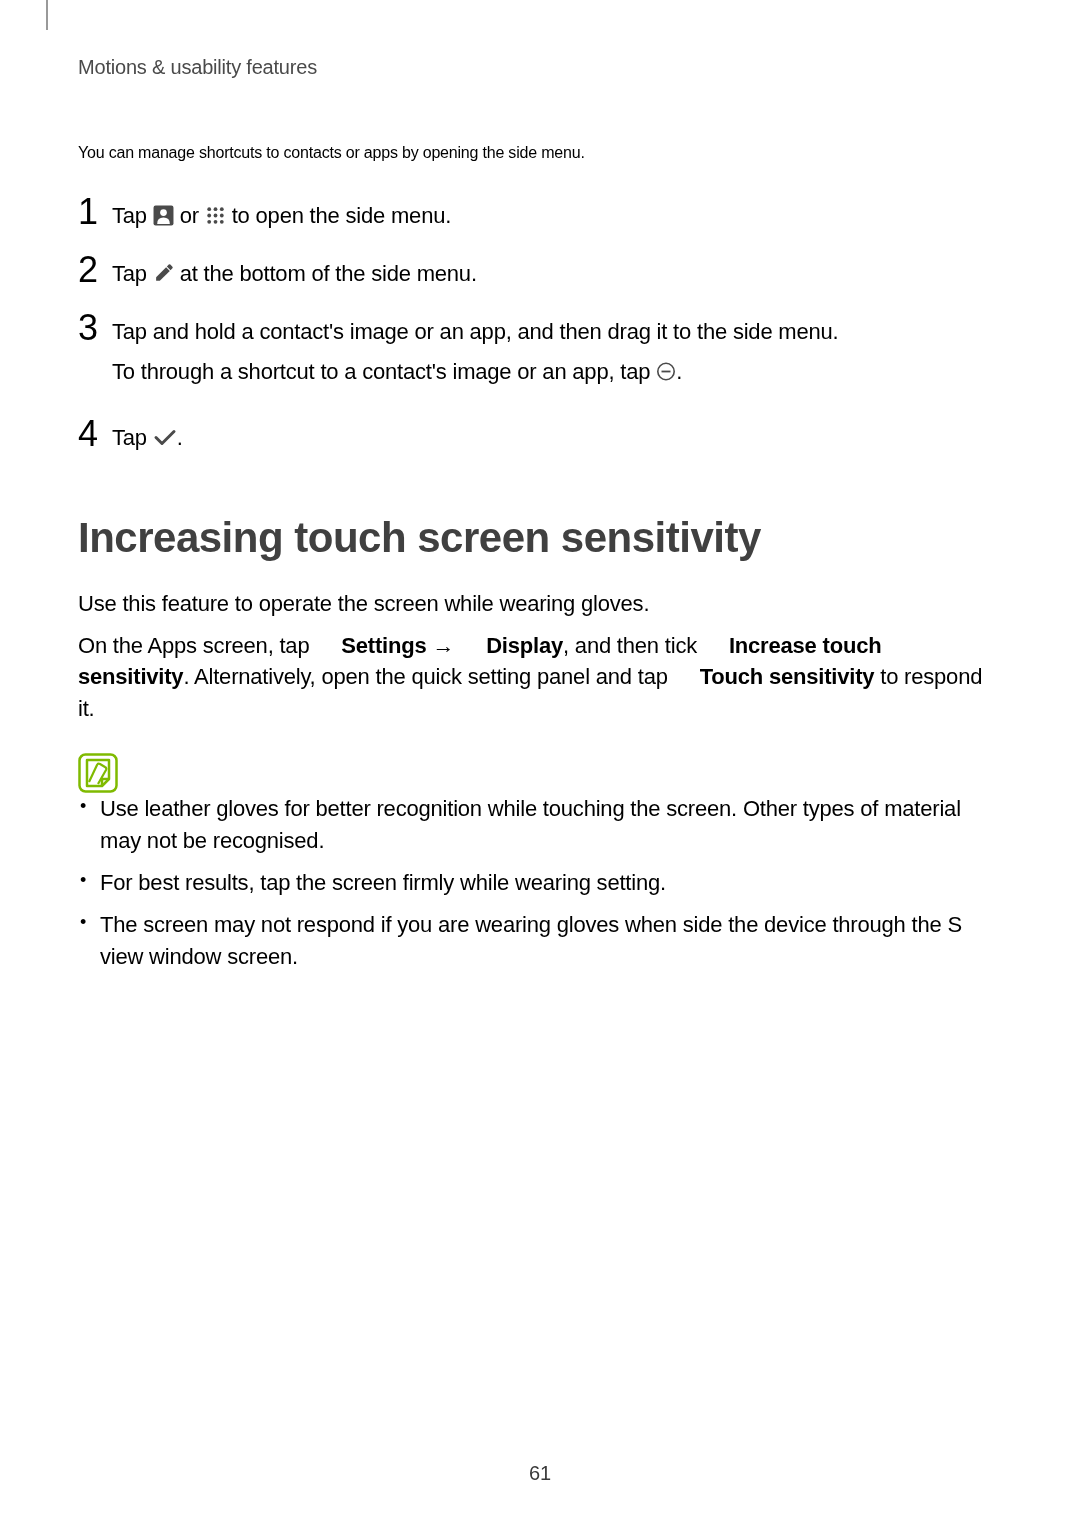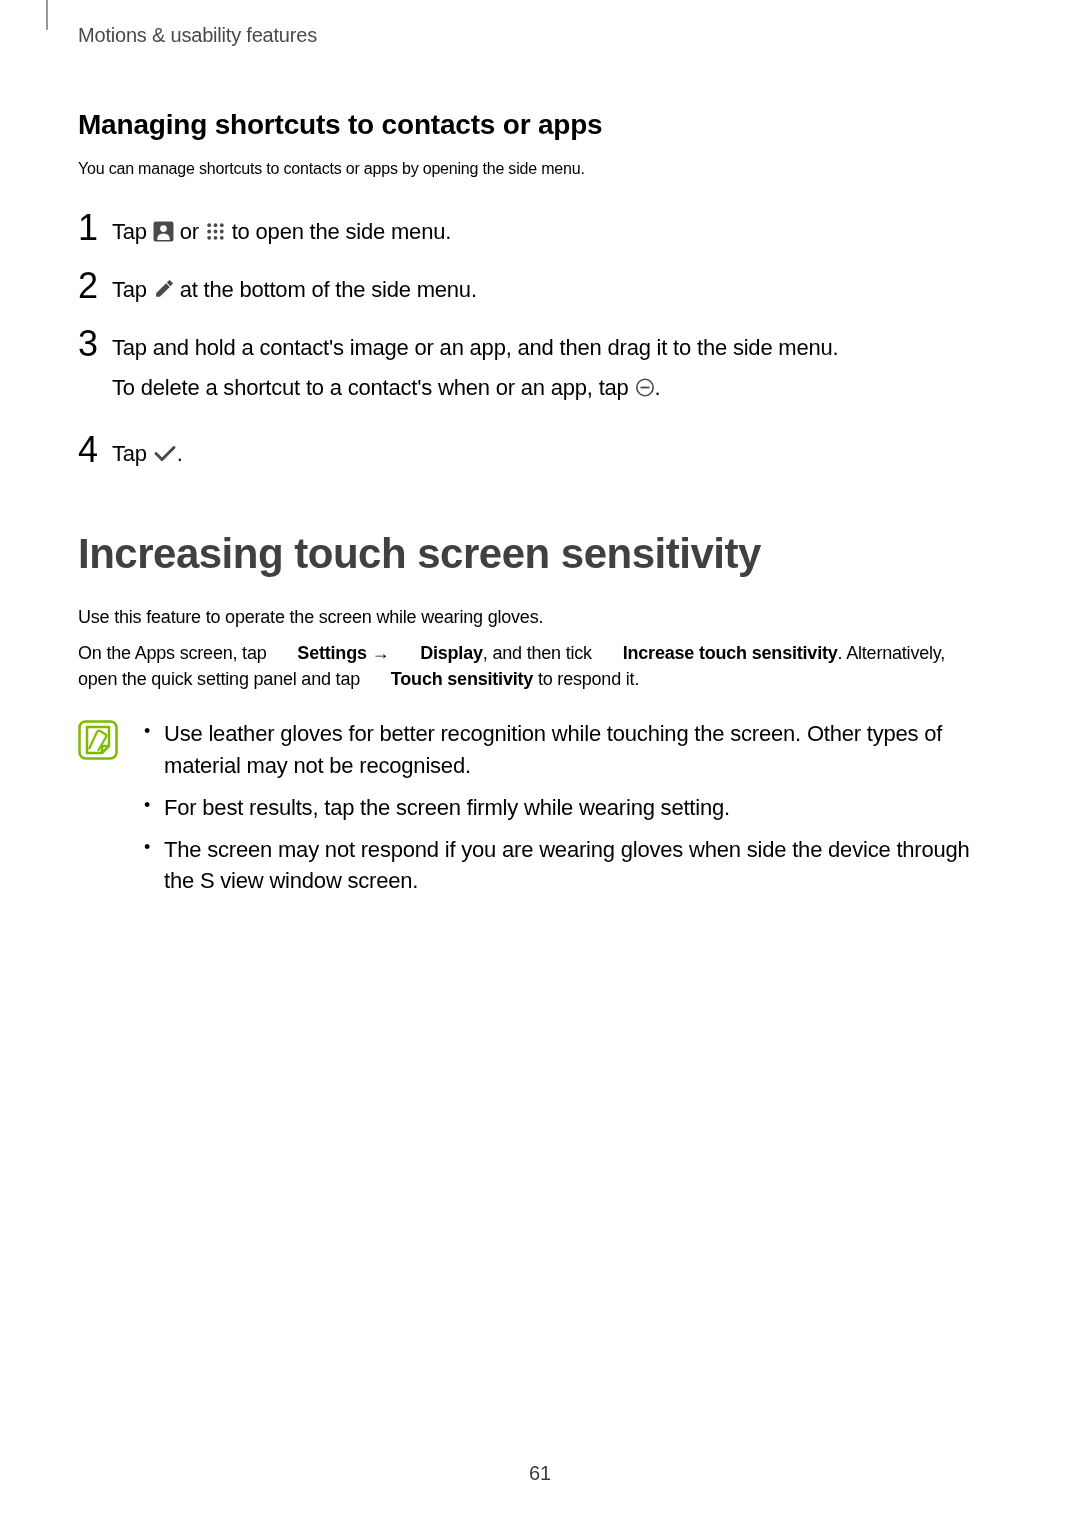--- a/index.html
+++ b/index.html
@@ -5,21 +5,21 @@
   * { margin: 0; padding: 0; box-sizing: border-box; }
   body {
     font-family: "Myriad Pro", "Segoe UI", Arial, sans-serif;
     background: #fff;
     color: #000;
     width: 1080px;
     height: 1527px;
     position: relative;
   }
   .page {
-    padding: 24px 95px 50px 78px;
+    padding: 56px 95px 50px 78px;
     position: relative;
     height: 100%;
   }
   .crop-mark {
     position: absolute;
     left: 46px;
     top: 0;
     width: 2px;
     height: 30px;
     background: #999;
@@ -70,29 +70,30 @@
   }
   .step-body p { margin-bottom: 8px; }
   .h1 {
     font-size: 42px;
     font-weight: 700;
     color: #404040;
     letter-spacing: -0.5px;
     margin-bottom: 26px;
   }
   .para {
-    font-size: 18px;
+    font-size: 22px;
     line-height: 1.45;
     letter-spacing: -0.2px;
     margin-bottom: 10px;
   }
   .bold { font-weight: 700; margin-left: 26px; }
   .note-block {
     display: flex;
     margin-top: 26px;
+    flex-direction: column;
   }
   .note-icon {
     width: 40px;
     height: 40px;
     flex-shrink: 0;
     margin-right: 24px;
     margin-top: 2px;
   }
   .bullet-list {
     list-style: none;
@@ -130,21 +131,20 @@
 </style>
 </head>
 <body>
 
 <div class="crop-mark"></div>
 
 <div class="page">
 
   <div class="running-head">Motions &amp; usability features</div>
 
-  <h2 class="h3">Managing shortcuts to contacts or apps</h2>
 
   <p class="body-text">You can manage shortcuts to contacts or apps by opening the side menu.</p>
 
   <ol class="step-list">
 
     <li class="step-item">
       <span class="step-num">1</span>
       <div class="step-body">
         <span>Tap </span><svg class="inline-icon" viewBox="0 0 20 20" width="21" height="21">
             <rect x="0.5" y="0.5" width="19" height="19" rx="2" fill="#4a4a4a"></rect>
@@ -174,21 +174,21 @@
             <path d="M13.2 3.3 L15 1.5 Q15.7 0.8 16.5 1.5 L18.5 3.5 Q19.2 4.3 18.5 5 L16.7 6.8 Z" fill="#4a4a4a"></path>
           </svg><span> at the bottom of the side menu.</span>
       </div>
     </li>
 
     <li class="step-item">
       <span class="step-num">3</span>
       <div class="step-body">
         <p>Tap and hold a contact's image or an app, and then drag it to the side menu.</p>
         <p>
-          <span>To delete a shortcut to a contact's when or an app, tap </span><svg class="inline-icon" viewBox="0 0 20 20" width="20" height="20">
+          <span>To through a shortcut to a contact's image or an app, tap </span><svg class="inline-icon" viewBox="0 0 20 20" width="20" height="20">
               <circle cx="10" cy="10" r="8.2" fill="none" stroke="#4a4a4a" stroke-width="1.6"></circle>
               <line x1="5.5" y1="10" x2="14.5" y2="10" stroke="#4a4a4a" stroke-width="1.8"></line>
             </svg><span>.</span>
         </p>
       </div>
     </li>
 
     <li class="step-item">
       <span class="step-num">4</span>
       <div class="step-body">

